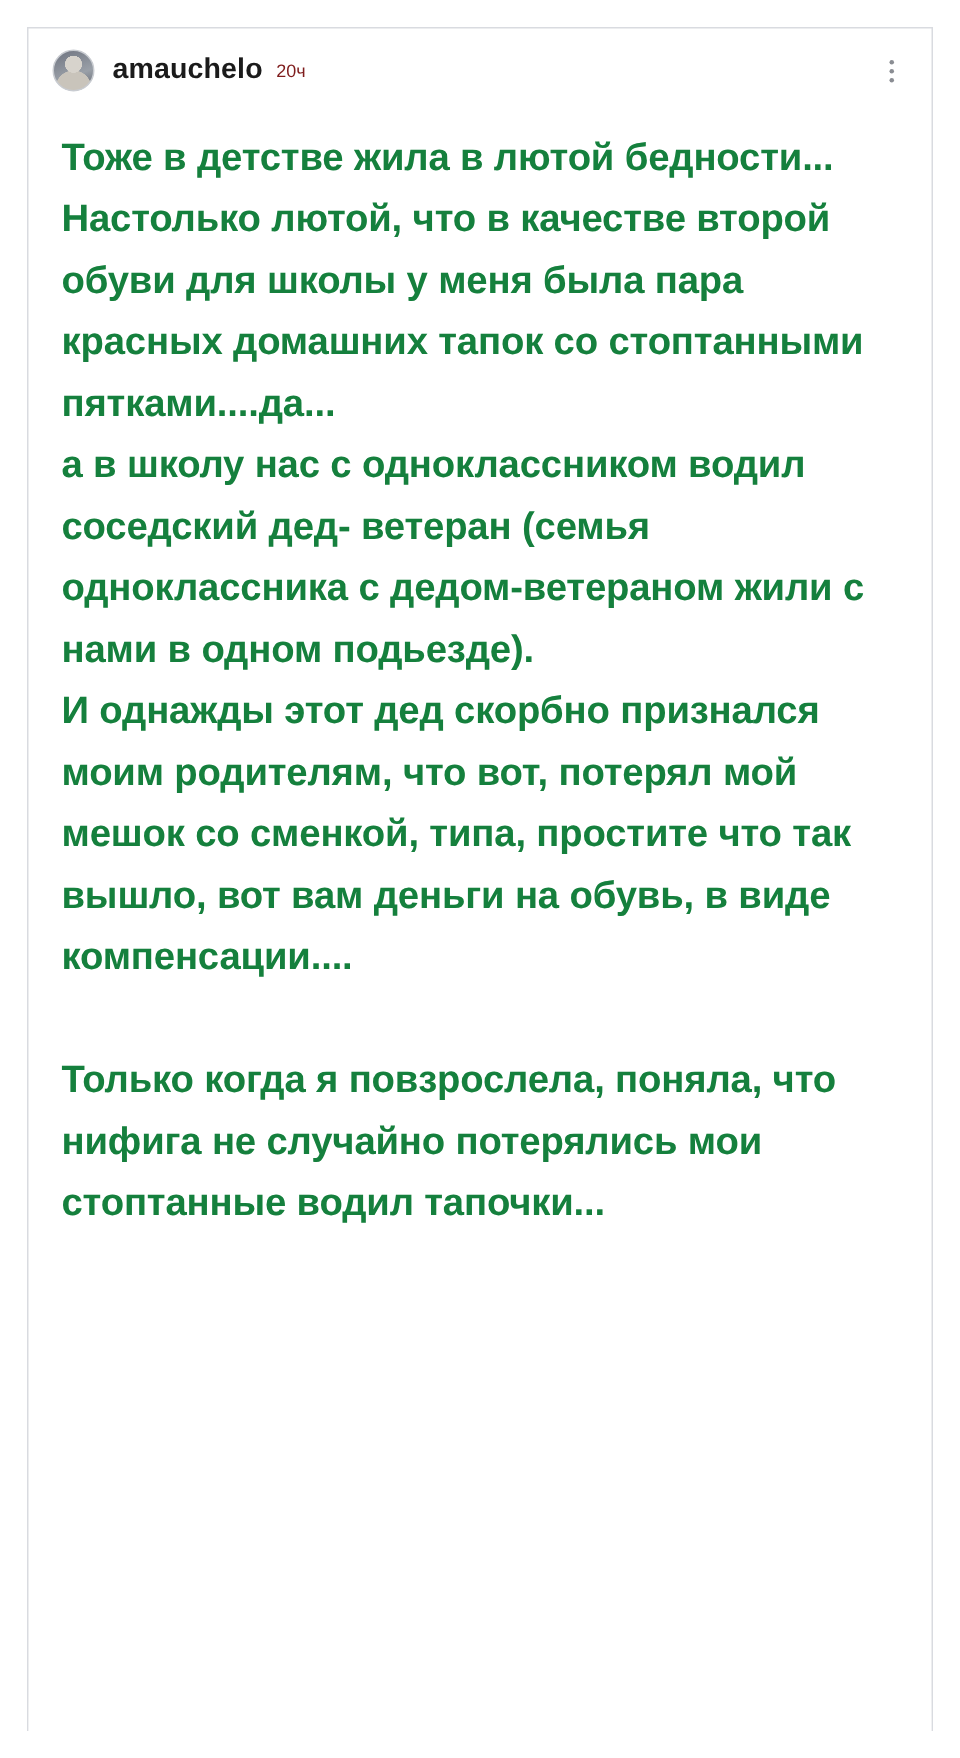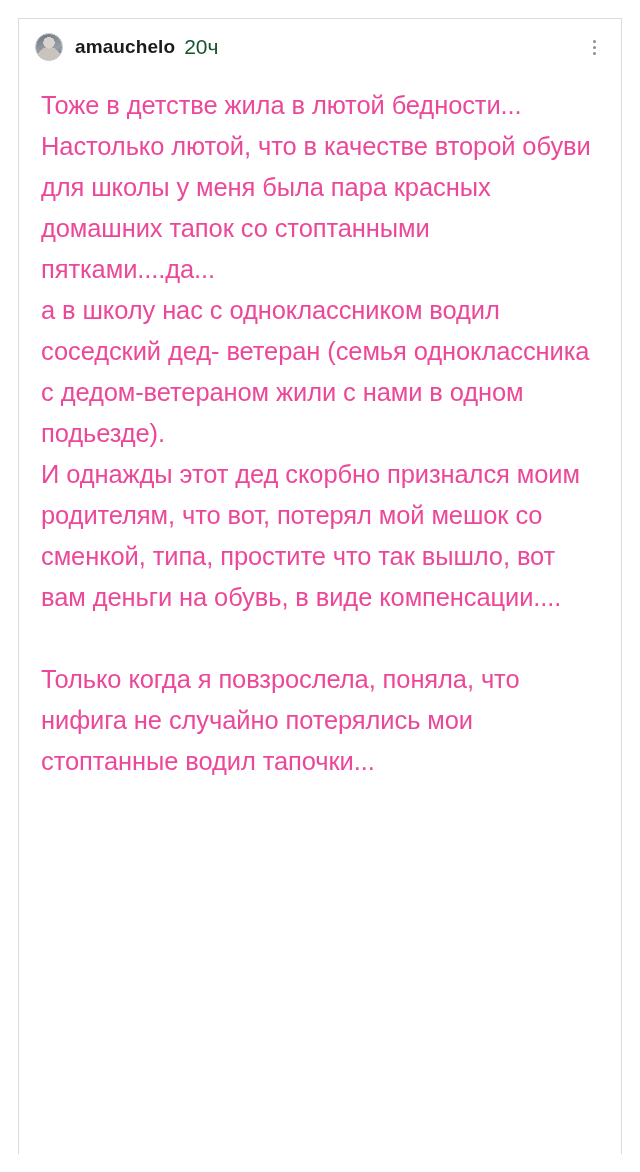--- a/index.html
+++ b/index.html
@@ -54,22 +54,22 @@
   }
   .username {
     margin-left: 12px;
     font-size: 19px;
     font-weight: bold;
     color: #1b1b1b;
     letter-spacing: 0.1px;
   }
   .timestamp {
     margin-left: 9px;
-    font-size: 21px;
-    color: #14532d;
+    font-size: 12px;
+    color: #7f1d1d;
   }
   .spacer {
     flex: 1 1 auto;
   }
   .kebab {
     width: 22px;
     height: 26px;
     display: flex;
     flex-direction: column;
     align-items: center;
@@ -85,22 +85,22 @@
     background: #8a8d93;
   }
   .post-body {
     padding: 16px 22px 0 22px;
     box-sizing: border-box;
   }
   .post-body p {
     margin: 0;
     font-size: 25.5px;
     line-height: 41px;
-    color: #ec4899;
-    font-weight: 400;
+    color: #15803d;
+    font-weight: 700;
     letter-spacing: -0.1px;
     white-space: pre-wrap;
     word-wrap: break-word;
   }
   .para-gap {
     height: 41px;
   }
   .fade-bottom {
     position: absolute;
     left: 0;

